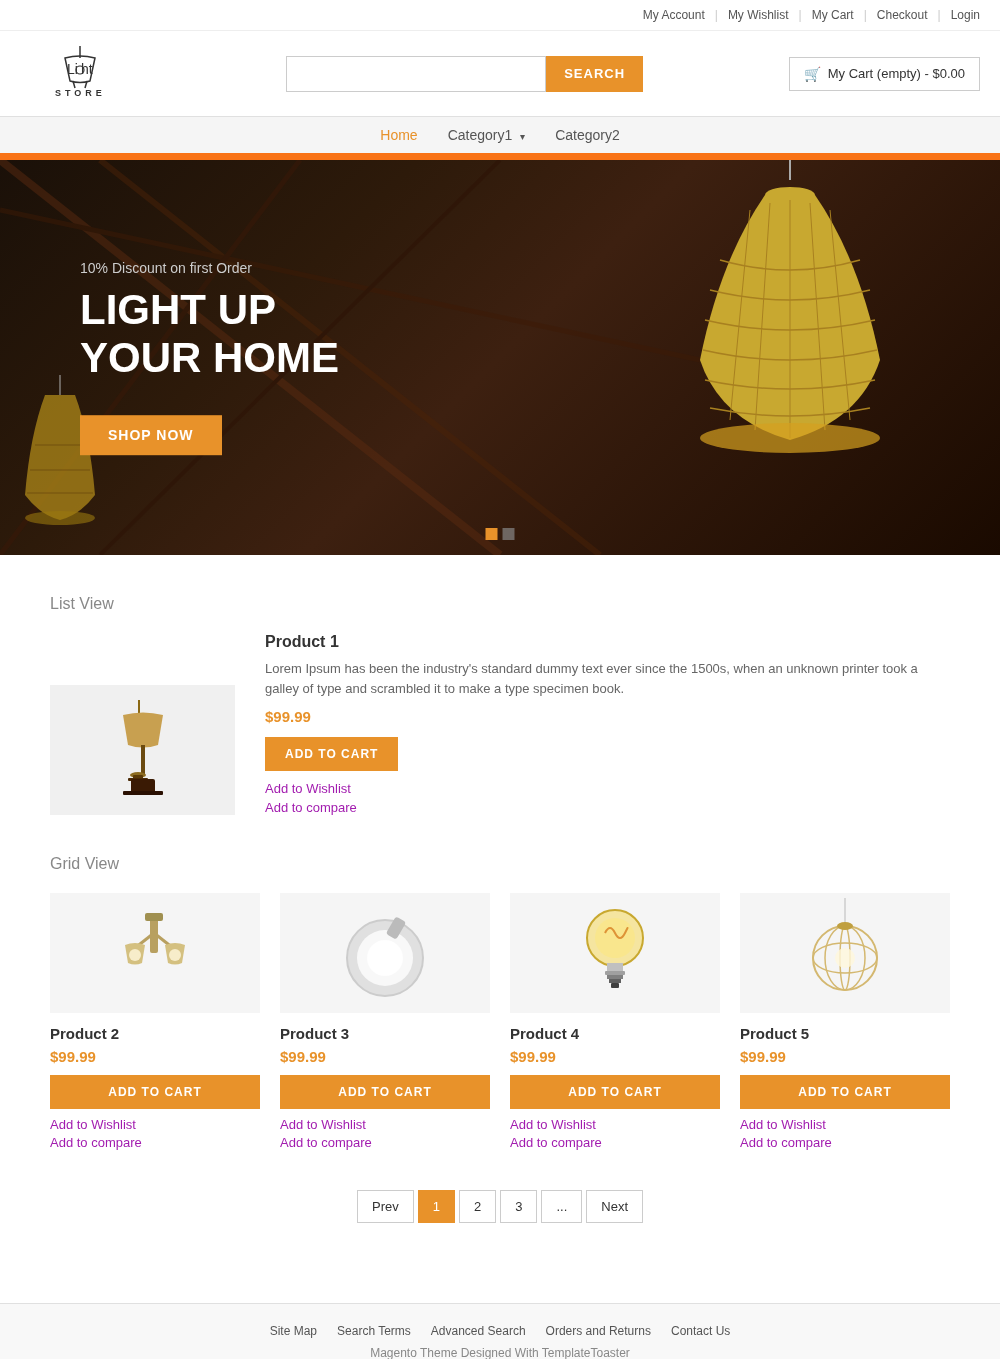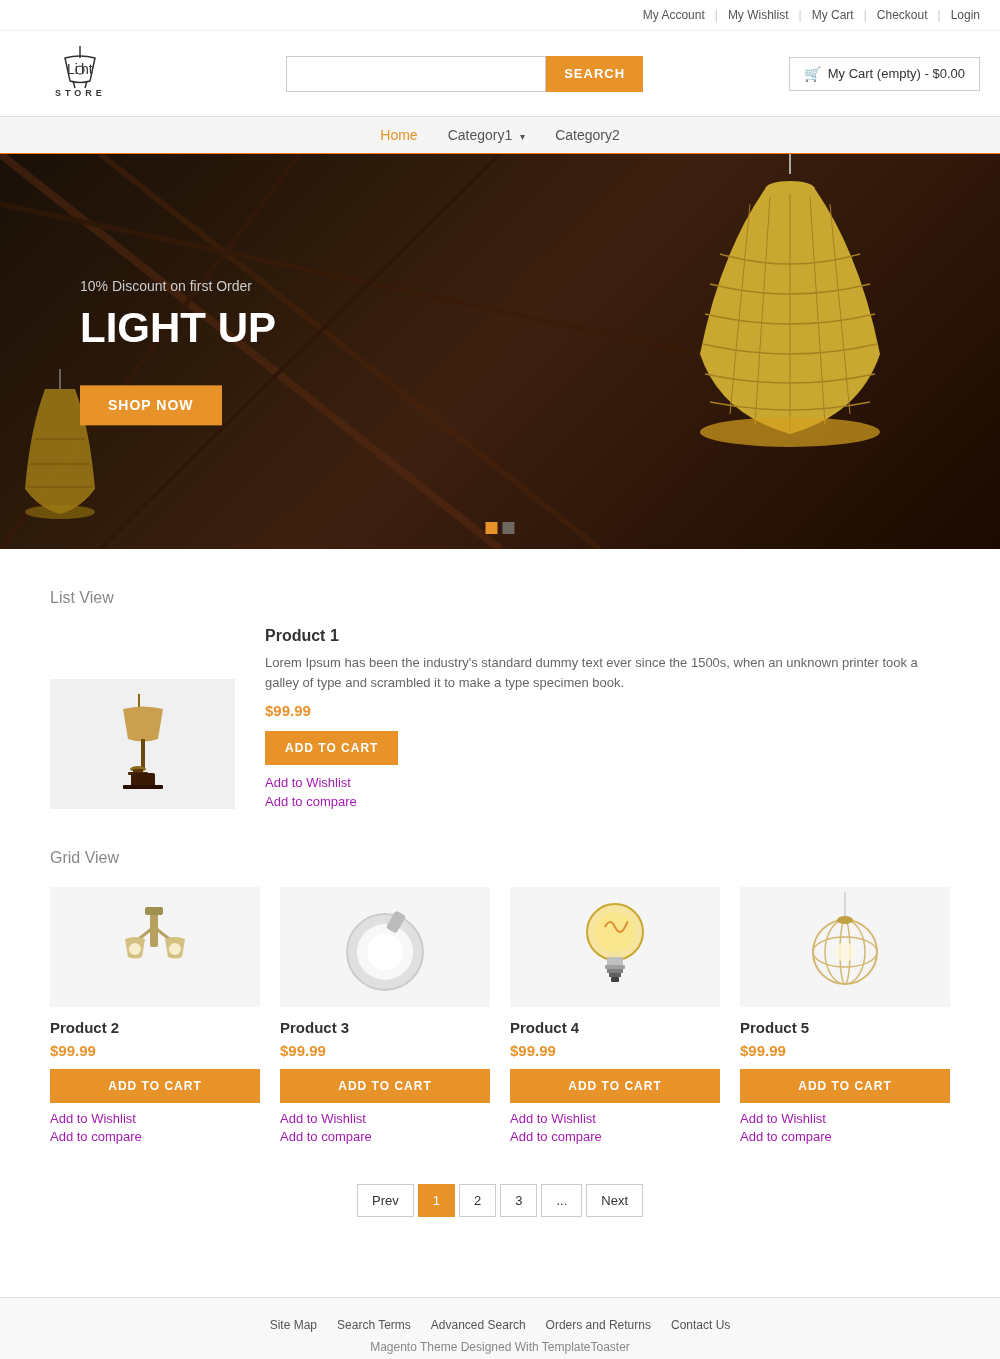--- a/index.html
+++ b/index.html
@@ -70,21 +70,21 @@
       display: flex;
       align-items: center;
       gap: 6px;
     }
     .cart-icon { font-size: 14px; }
 
     
     .nav-bar {
       background: #f5f5f5;
       border-top: 1px solid #e0e0e0;
-      border-bottom: 1px solid #f97316;
+      border-bottom: 7px solid #f97316;
       display: flex;
       justify-content: center;
       padding: 10px 0;
       gap: 30px;
     }
     .nav-item {
       font-size: 14px;
       color: #555;
       cursor: pointer;
       text-decoration: none;
@@ -388,20 +388,21 @@
     <line x1="25" y1="70" x2="75" y2="70" stroke="#906810" stroke-width="1"></line>
     <line x1="20" y1="95" x2="80" y2="95" stroke="#906810" stroke-width="1"></line>
     <line x1="17" y1="118" x2="83" y2="118" stroke="#906810" stroke-width="1"></line>
     <ellipse cx="50" cy="143" rx="35" ry="7" fill="#c8a010" opacity="0.6"></ellipse>
   </svg>
 
   <div class="hero-content">
     <div class="hero-discount">10% Discount on first Order</div>
     <div class="hero-title">
       <span>LIGHT UP</span><br>
+      <span>YOUR HOME</span>
     </div>
     <button class="shop-now-btn">ShoP Now</button>
   </div>
 
   <div class="hero-dots">
     <div class="dot active"></div>
     <div class="dot inactive"></div>
   </div>
 </div>
 

